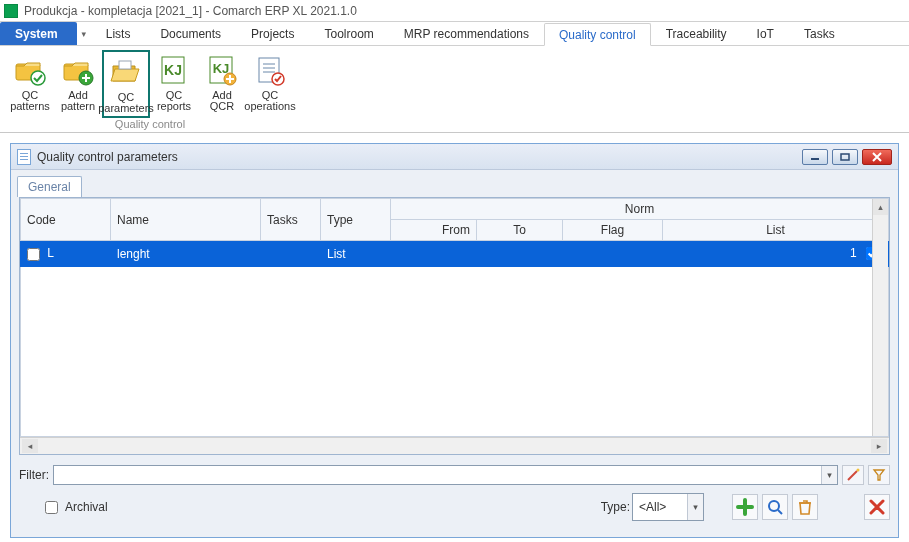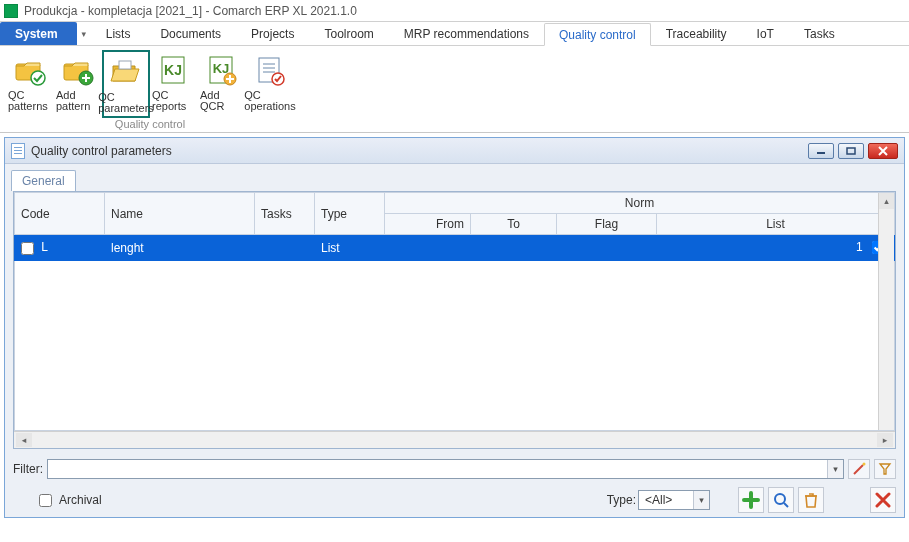--- a/index.html
+++ b/index.html
@@ -84,21 +84,21 @@
   .ribbon-buttons {
     display: flex;
   }
   .ribbon-btn {
     display: flex;
     flex-direction: column;
     align-items: center;
     justify-content: flex-start;
     width: 48px;
     padding: 2px 2px 0 2px;
-    text-align: left;
+    text-align: center;
     line-height: 11px;
     cursor: default;
   }
   .ribbon-btn .ic {
     width: 32px; height: 32px;
     display: flex; align-items: center; justify-content: center;
     margin: 2px 0 4px 0;
   }
   .ribbon-btn .lbl { font-size: 11px; color: #333; min-height: 24px; }
   .ribbon-btn.highlight {
@@ -106,21 +106,21 @@
   }
   .ribbon-group .grp-label {
     font-size: 11px;
     color: #8a8a8a;
     margin-top: 0px;
   }
   
 
   
   .child-window {
-    margin: 4px;
+    margin: 10px;
     border: 1px solid #7aa6d8;
     background: #ecf0f6;
     position: relative;
   }
   .child-titlebar {
     height: 26px;
     background: linear-gradient(#e9eef7, #d8e2f0);
     border-bottom: 1px solid #bcc9dc;
     display: flex;
     align-items: center;
@@ -263,33 +263,33 @@
     width: 22px; height: 20px;
     border: 1px solid #c4cad4;
     background: #f4f6fa;
     display: flex; align-items: center; justify-content: center;
     cursor: default;
   }
   
   .bottom-row {
     display: flex;
     align-items: center;
-    padding: 4px 8px 4px 30px;
+    padding: 4px 8px 16px 30px;
     gap: 8px;
   }
   .bottom-row .archival {
     display: flex; align-items: center; gap: 4px;
     margin-right: auto;
   }
   .bottom-row .type-box {
     display: flex; align-items: center; gap: 2px;
   }
   .select-like {
     display: inline-flex; align-items: center;
-    border: 1px solid #8a9cb0; height: 20px;
+    border: 1px solid #8a9cb0; height: 28px;
     background: #fff;
   }
   .select-like .val { padding: 0 6px; min-width: 54px; }
   .select-like .dd {
     width: 16px; height: 100%;
     border-left: 1px solid #c0c8d4;
     display: flex; align-items: center; justify-content: center;
     background: #f0f2f6; color: #555; font-size: 9px;
   }
   .action-btns { display: flex; gap: 4px; margin-left: 20px; }

